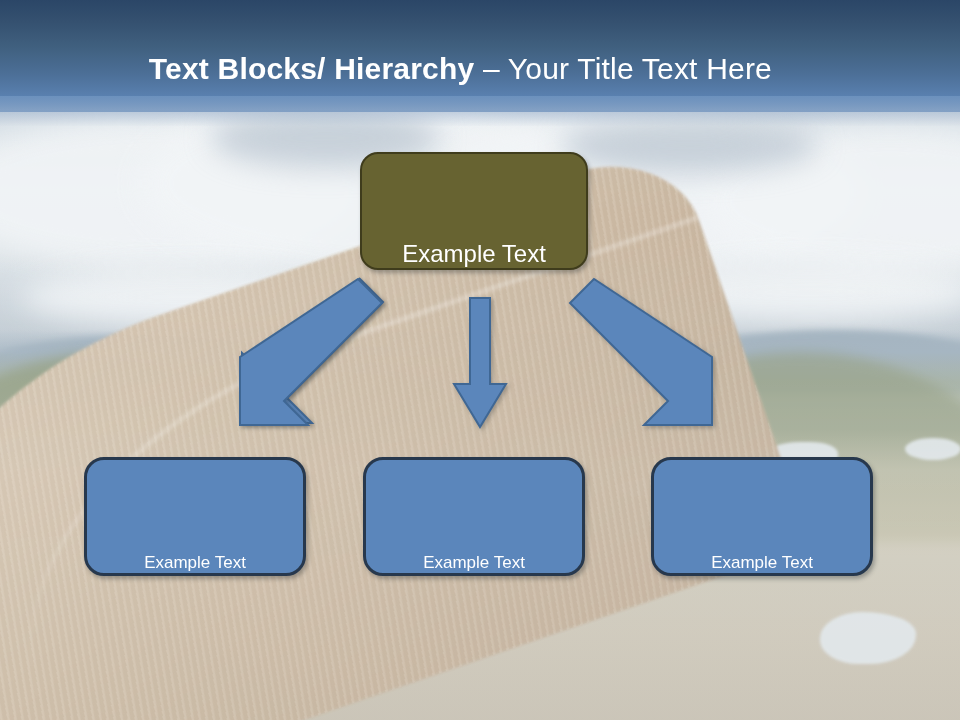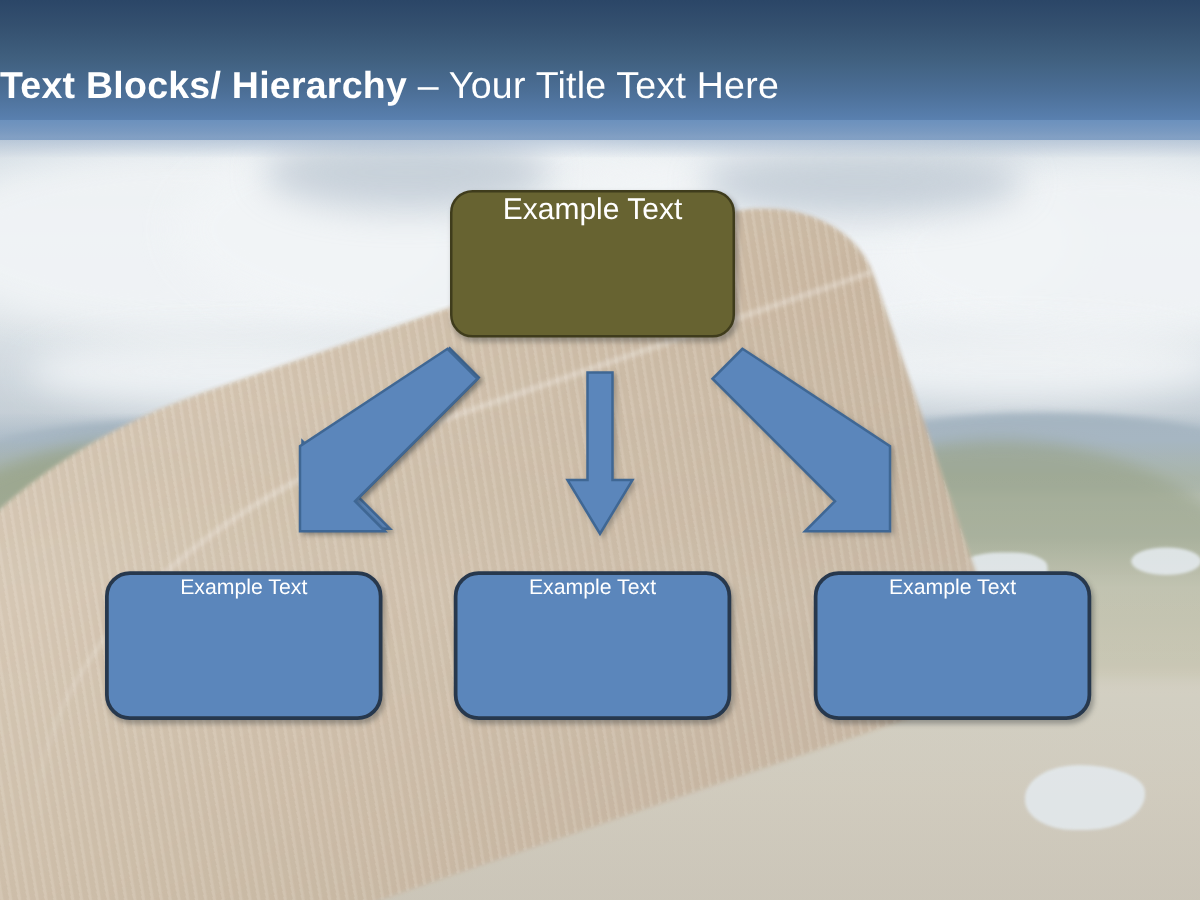--- a/index.html
+++ b/index.html
@@ -171,36 +171,36 @@
     width: 960px; height: 30px;
     background: linear-gradient(180deg,
       rgba(109,146,190,.95) 0%,
       rgba(150,173,202,.55) 45%,
       rgba(205,215,224,.10) 100%);
   }
   .title {
     position: absolute;
     left: 0; top: 50px;
     width: 772px;
-    text-align: left;
+    text-align: right;
     color: #ffffff;
     font-size: 30px;
     line-height: 38px;
     letter-spacing: .2px;
     white-space: nowrap;
   }
   .title .t-bold { font-weight: bold; }
   .title .t-reg  { font-weight: normal; }
 
   
   .node {
     position: absolute;
     box-sizing: border-box;
     display: flex;
-    align-items: flex-start;
+    align-items: flex-end;
     justify-content: center;
     color: #ffffff;
     text-align: center;
     box-shadow: 2px 3px 4px rgba(40,45,50,.35);
   }
   .node-top {
     left: 360px; top: 152px;
     width: 228px; height: 118px;
     background: #676331;
     border: 2px solid #3f3c1c;

